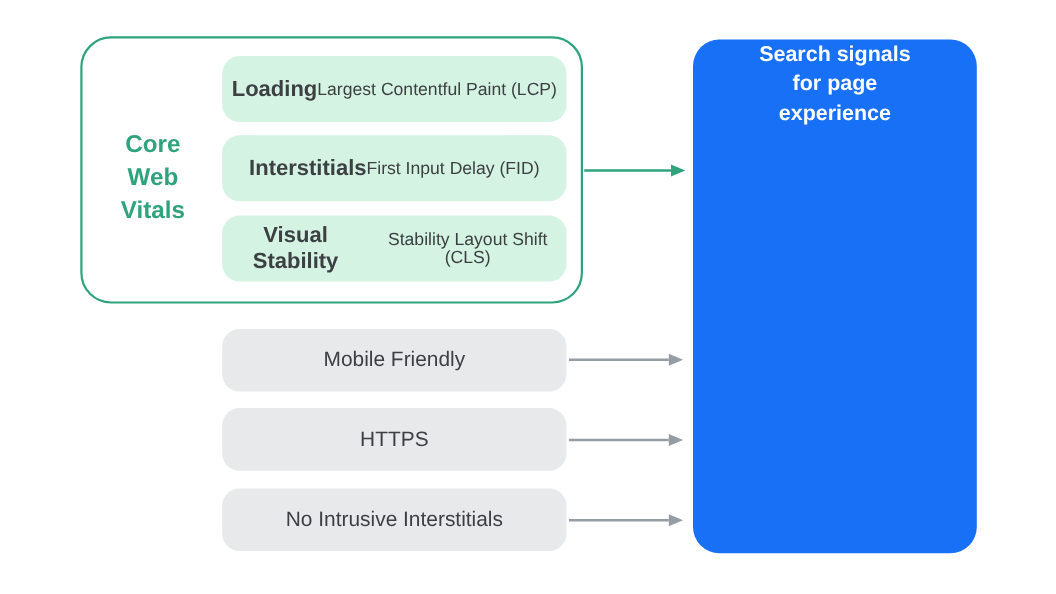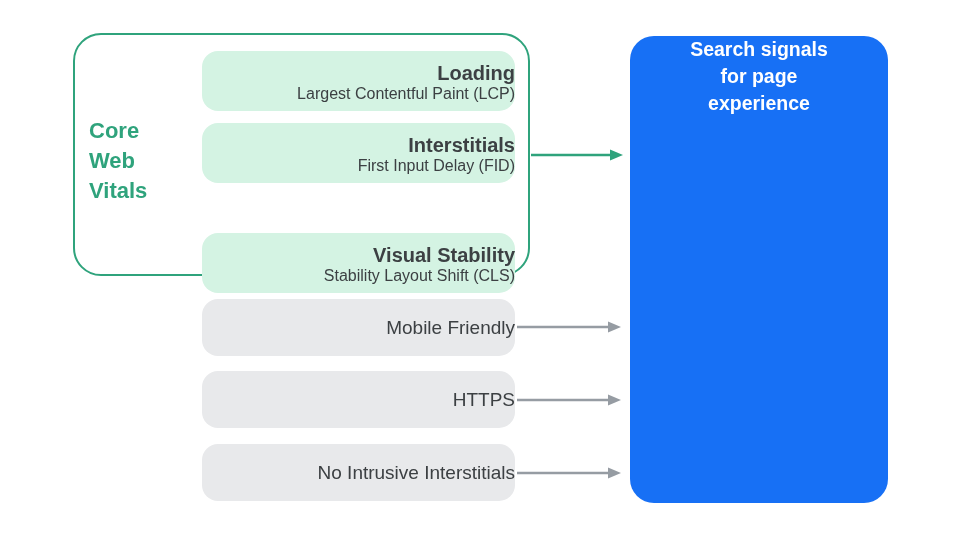--- a/index.html
+++ b/index.html
@@ -22,33 +22,33 @@
   .preline{white-space:pre-line;}
 
   
   .cwv-box{
     position:absolute;left:73px;top:33px;width:457px;height:243px;
     border:2.5px solid var(--green);border-radius:28px;box-sizing:border-box;
     background:transparent;
   }
   .cwv-title{
     position:absolute;left:89px;top:116px;width:100px;margin:0;
-    text-align:left;font-size:22px;line-height:30px;font-weight:700;
+    text-align:center;font-size:22px;line-height:30px;font-weight:700;
     color:var(--green);
   }
 
   
   .pill{
     position:absolute;left:202px;width:313px;
-    border-radius:16px;display:flex;flex-direction:column;
-    align-items:flex-end;justify-content:center;box-sizing:border-box;
+    border-radius:16px;display:flex;
+    align-items:center;justify-content:center;box-sizing:border-box;
     text-align:center;
   }
   .mint{background:var(--green_fill);height:60px;}
-  .pill-1{top:51px;} .pill-2{top:123px;} .pill-3{top:196px;margin-top:37px;}
+  .pill-1{top:51px;} .pill-2{top:123px;} .pill-3{top:196px;}
   .pill-title{font-size:20px;line-height:24px;font-weight:600;color:var(--text_dark);}
   .pill-sub{font-size:16px;line-height:16px;margin-top:1px;color:var(--text_dark);}
 
   .gray-pill{background:var(--gray_fill);height:57px;}
   .gray-1{top:299px;} .gray-2{top:371px;} .gray-3{top:444px;}
   .gray-label{font-size:19px;line-height:23px;font-weight:400;color:var(--text_dark);}
 
   
   .arrow{position:absolute;display:block;}
   .arrow line{stroke:currentColor;stroke-width:2.4;}

